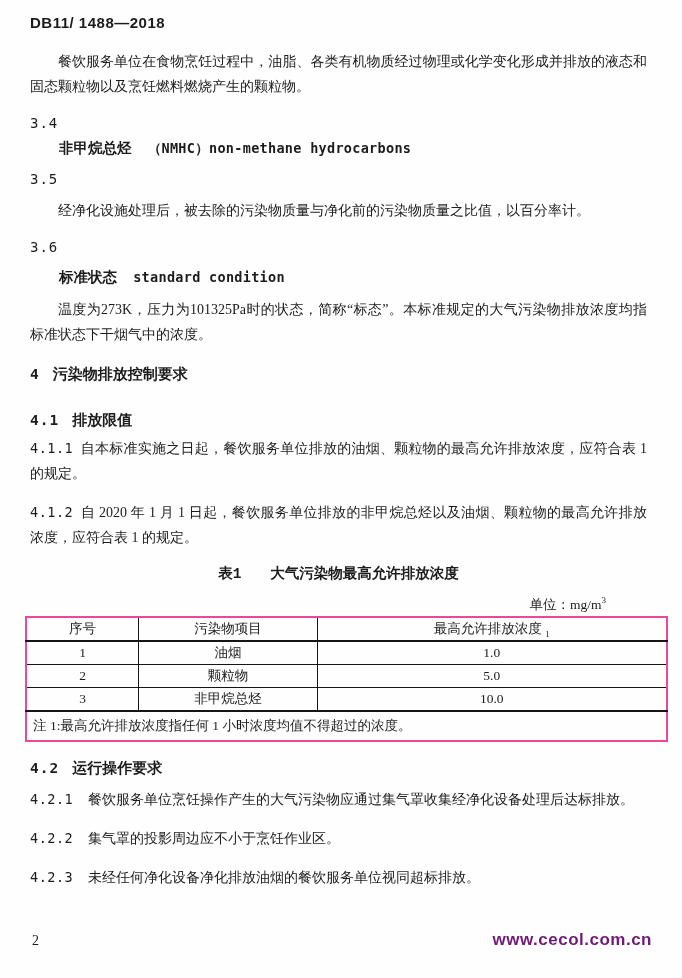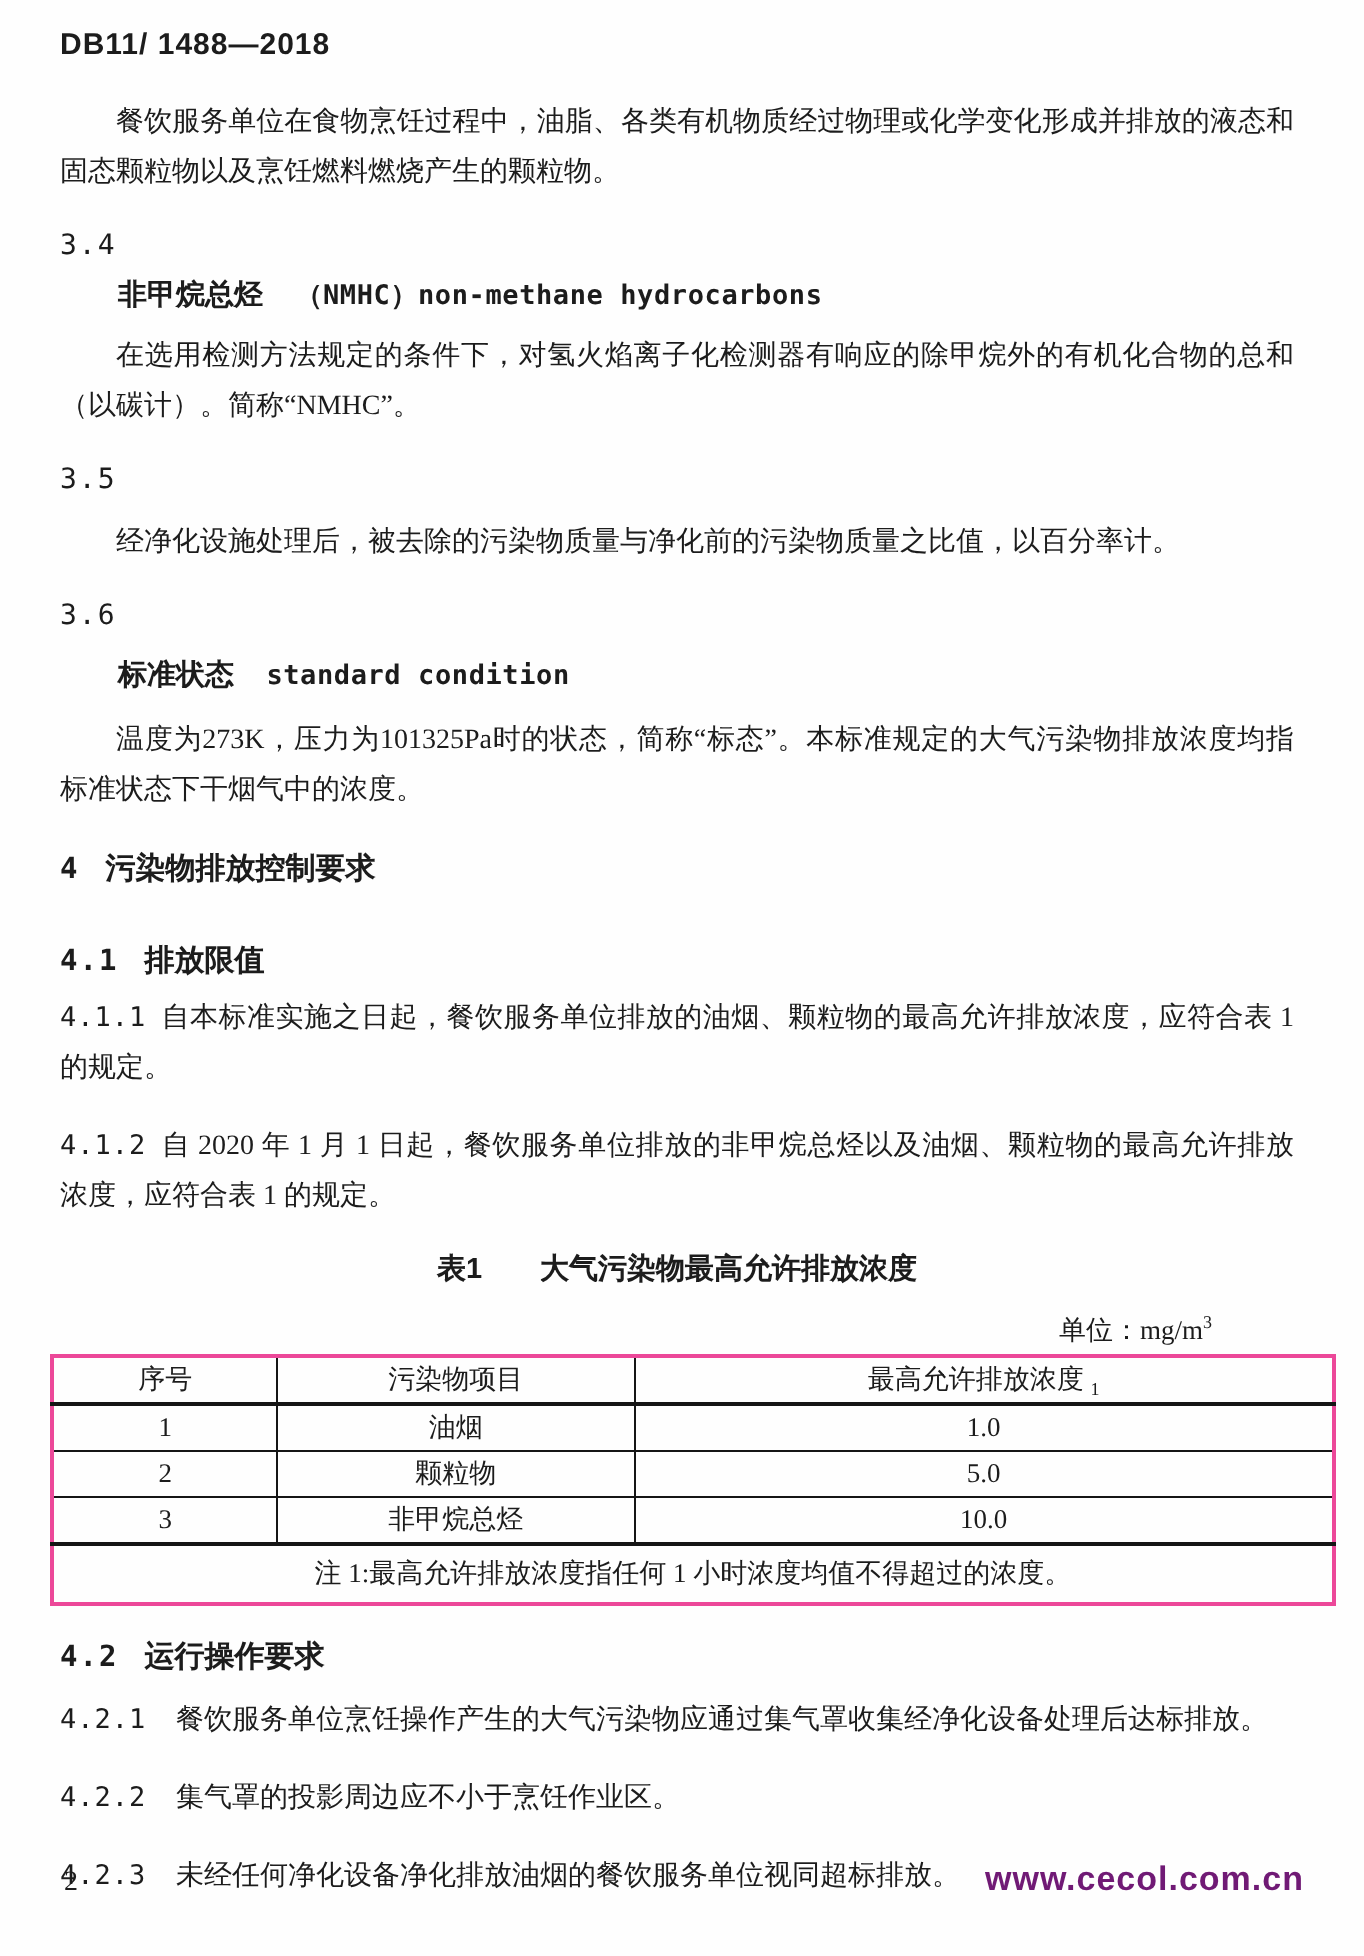--- a/index.html
+++ b/index.html
@@ -90,21 +90,21 @@
   .clause-42 .clause-num { margin-right: 1.1em; }
   .c411 { margin-top: 6px; }
   .c412 { margin-top: 0; }
   .c421 { margin-top: 9px; }
   .c422 { margin-top: 8px; }
   .c423 { margin-top: 12px; }
   
   .table-title {
     margin-top: 4px;
     text-align: center;
-    font-family: Liberation Sans, sans-serif;
+    font-family: Liberation Mono, monospace;
     font-weight: bold;
     font-size: 14.5px;
     line-height: 20px;
   }
   .table-title .tbl-label { margin-right: 2em; }
   .unit-line {
     width: 643px;
     margin-left: -5px;
     margin-top: 7px;
     text-align: right;
@@ -127,21 +127,21 @@
     font-weight: normal;
     padding: 2px 4px;
   }
   table.t1 thead th { border-bottom: 2px solid #151515; height: 24px; }
   table.t1 tbody td { height: 21px; }
   table.t1 .col-no { width: 113px; }
   table.t1 .col-pollutant { width: 179px; }
   table.t1 .col-limit { width: 351px; }
   table.t1 sub { font-size: 9px; }
   table.t1 .note-cell {
-    text-align: center;
+    text-align: left;
     padding: 5px 6px;
     height: 27px;
     border-top: 2px solid #151515;
   }
   
   .footer {
     position: absolute;
     top: 930px; left: 32px; right: 30px;
     display: flex;
     justify-content: space-between;
@@ -162,21 +162,20 @@
 <div class="page">
 
   <div class="doc-number">DB11/ 1488—2018</div>
 
   <p class="para intro">餐饮服务单位在食物烹饪过程中，油脂、各类有机物质经过物理或化学变化形成并排放的液态和固态颗粒物以及烹饪燃料燃烧产生的颗粒物。</p>
 
   <div class="term-num">3.4</div>
   <div class="term-heading">
     <span class="cn">非甲烷总烃</span><span class="en">（NMHC）non-methane hydrocarbons</span>
   </div>
-  <p class="para term-def">在选用检测方法规定的条件下，对氢火焰离子化检测器有响应的除甲烷外的有机化合物的总和（以碳计）。简称“NMHC”。</p>
 
   <div class="term-num">3.5</div>
   <p class="para term-def mt9">经净化设施处理后，被去除的污染物质量与净化前的污染物质量之比值，以百分率计。</p>
 
   <div class="term-num mt9">3.6</div>
   <div class="term-heading mt10">
     <span class="cn">标准状态</span><span class="en">standard condition</span>
   </div>
   <p class="para term-def mt10">温度为273K，压力为101325Pa时的状态，简称“标态”。本标准规定的大气污染物排放浓度均指标准状态下干烟气中的浓度。</p>
 

